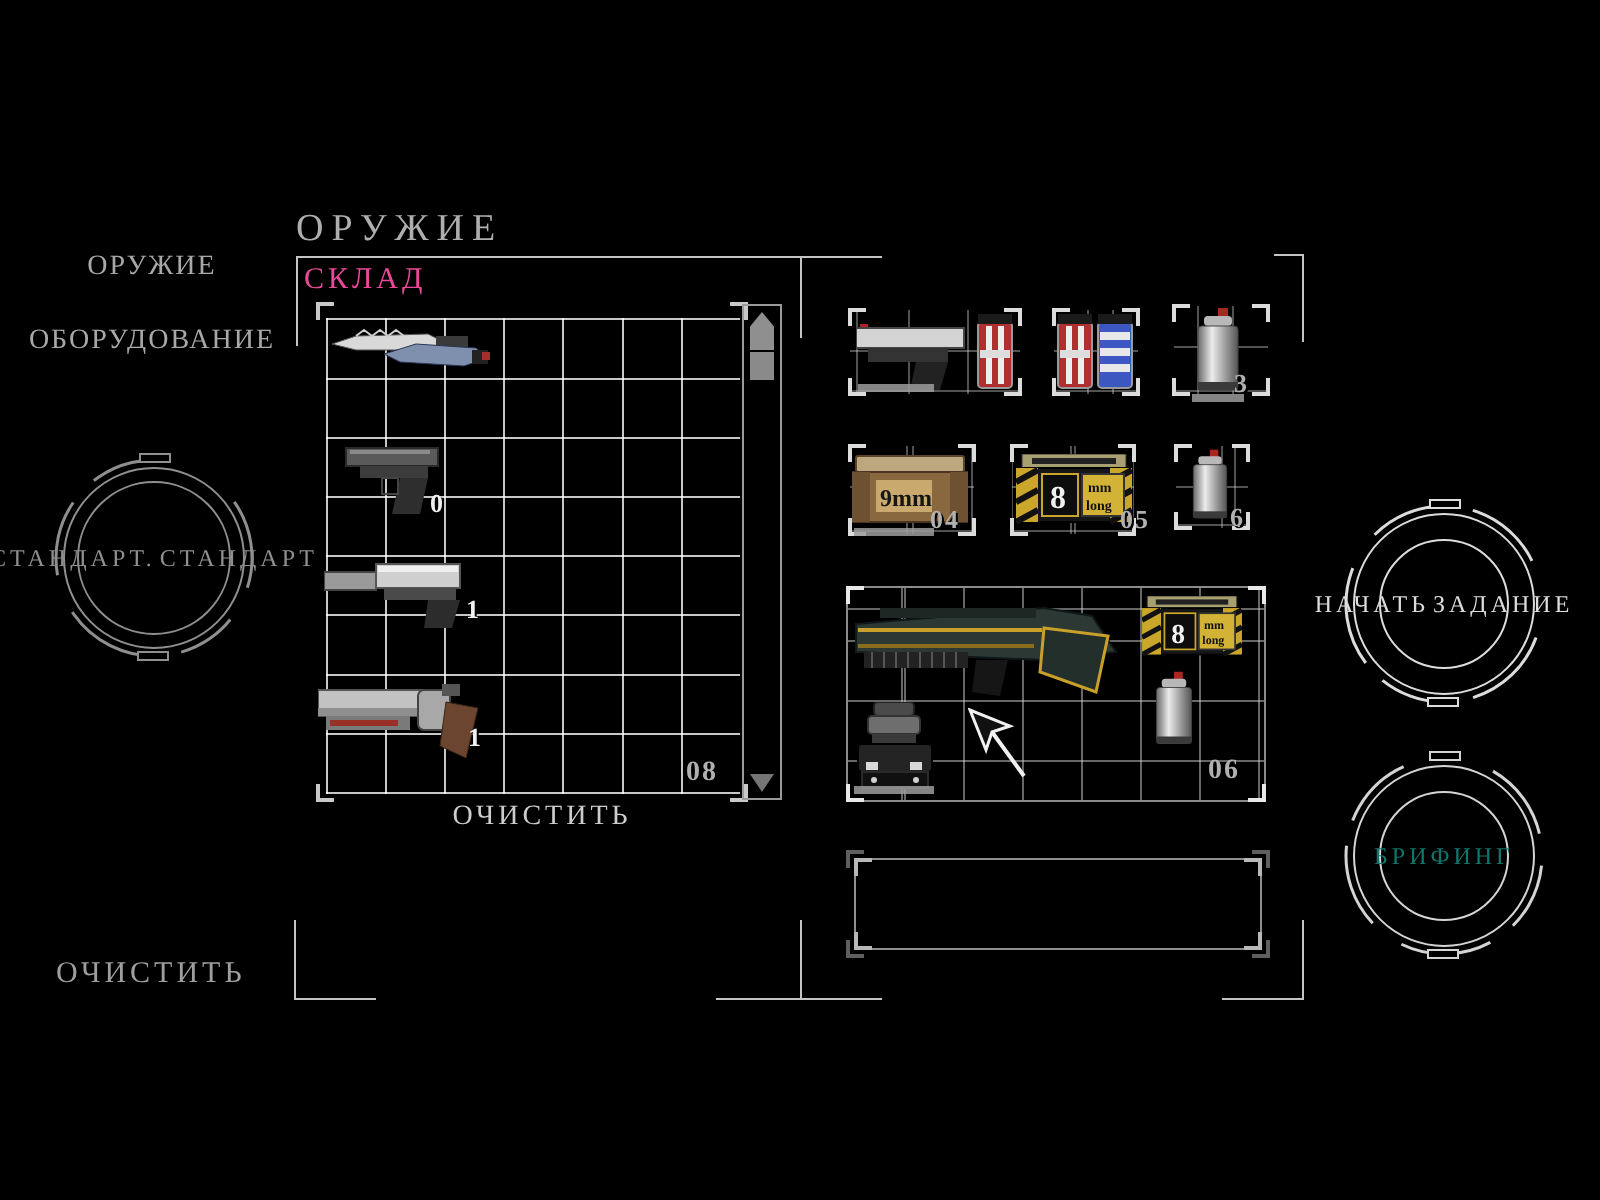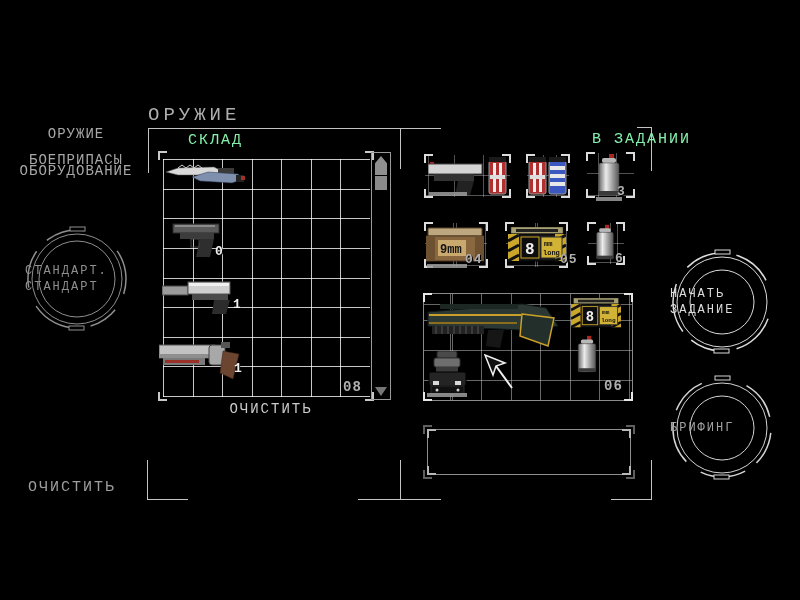--- a/index.html
+++ b/index.html
@@ -1,21 +1,21 @@
 <!DOCTYPE html>
 <html><head>
 <meta charset="utf-8">
 <style>
   html,body{margin:0;padding:0;background:#000;}
   #screen{position:relative;width:800px;height:600px;background:#000;overflow:hidden;
-          font-family:Liberation Mono, monospace;}
+          font-family:Liberation Serif, serif;}
   .abs{position:absolute;}
   .line{position:absolute;background:#c4c4c4;}
   .lbl{position:absolute;color:#a8a8a8;white-space:nowrap;}
-  .bright{color:#86efac;margin-left:36px;}
+  .bright{color:#ec4899;}
   
   .cnr{position:absolute;--bc:#c8c8c8;background:
     linear-gradient(var(--bc),var(--bc)) 0 0/9px 2px,
     linear-gradient(var(--bc),var(--bc)) 0 0/2px 9px,
     linear-gradient(var(--bc),var(--bc)) 100% 0/9px 2px,
     linear-gradient(var(--bc),var(--bc)) 100% 0/2px 9px,
     linear-gradient(var(--bc),var(--bc)) 0 100%/9px 2px,
     linear-gradient(var(--bc),var(--bc)) 0 100%/2px 9px,
     linear-gradient(var(--bc),var(--bc)) 100% 100%/9px 2px,
     linear-gradient(var(--bc),var(--bc)) 100% 100%/2px 9px;
@@ -39,22 +39,22 @@
   .shadow{position:absolute;height:4px;background:#9c9c9c;opacity:.85;}
   .scrollbar{position:absolute;left:371px;top:152px;width:20px;height:248px;border:1px solid #9a9a9a;box-sizing:border-box;}
   .sb-up{position:absolute;left:3px;top:3px;width:12px;height:19px;background:#8f8f8f;
          clip-path:polygon(50% 0,100% 38%,100% 100%,0 100%,0 38%);}
   .sb-thumb{position:absolute;left:3px;top:23px;width:12px;height:14px;background:#8a8a8a;}
   .sb-down{position:absolute;left:3px;bottom:3px;width:12px;height:9px;background:#757575;
          clip-path:polygon(0 0,100% 0,50% 100%);}
   .ringbtn{position:absolute;width:104px;height:104px;}
   .ringbtn svg{position:absolute;inset:0;overflow:visible;}
   .ringbtn circle{fill:none;}
-  .rb-label{position:absolute;inset:0;display:flex;flex-direction:column;justify-content:center;
-            align-items:flex-start;gap:2px;font-size:12px;letter-spacing:2px;text-align:center;}
+  .rb-label{position:absolute;inset:0;display:flex;flex-direction:row;justify-content:center;
+            align-items:center;gap:2px;font-size:12px;letter-spacing:2px;text-align:center;}
   .menu-item{position:absolute;left:0;width:152px;text-align:center;font-size:14px;
              letter-spacing:1px;color:#a8a8a8;cursor:default;}
 </style>
 </head>
 <body>
 
 <div id="screen">
 
   <div class="line" style="left:148px;top:128px;width:293px;height:1px"></div>
   <div class="line" style="left:400px;top:128px;width:1px;height:41px"></div>
@@ -63,21 +63,20 @@
   <div class="line" style="left:651px;top:127px;width:1px;height:44px"></div>
   <div class="line" style="left:358px;top:499px;width:83px;height:1px"></div>
   <div class="line" style="left:400px;top:460px;width:1px;height:40px"></div>
   <div class="line" style="left:147px;top:460px;width:1px;height:40px"></div>
   <div class="line" style="left:147px;top:499px;width:41px;height:1px"></div>
   <div class="line" style="left:651px;top:460px;width:1px;height:40px"></div>
   <div class="line" style="left:611px;top:499px;width:41px;height:1px"></div>
 
   <div class="lbl" style="left:148px;top:104px;font-size:19px;letter-spacing:4px;color:#aeaeae">ОРУЖИЕ</div>
   <div class="menu-item" style="top:126px">ОРУЖИЕ</div>
-  <div class="menu-item" style="top:152px">БОЕПРИПАСЫ</div>
   <div class="menu-item" style="top:163px">ОБОРУДОВАНИЕ</div>
 
   <div class="lbl bright" style="left:152px;top:132px;font-size:15px;letter-spacing:2px">СКЛАД</div>
   <div class="cnr" style="left:158px;top:151px;width:216px;height:250px;--bc:#c8c8c8"></div>
   <div class="storage-grid"></div>
 
   <div class="scrollbar">
     <div class="sb-up"></div>
     <div class="sb-thumb"></div>
     <div class="sb-down"></div>
@@ -118,21 +117,20 @@
     <rect x="50" y="12" width="16" height="20" rx="3" fill="#a8a8a8" stroke="#444"></rect>
     <rect x="62" y="9" width="9" height="6" fill="#555"></rect>
     <polygon points="64,18 80,21 74,46 61,40" fill="#6b4530" stroke="#3a2415" stroke-width="0.5"></polygon>
   </svg>
   <div class="itemnum" style="left:234px;top:361px">1</div>
 
   <div class="count" style="left:343px;top:379px;font-size:14px">08</div>
 
   <div class="lbl" style="left:196px;top:401px;width:150px;text-align:center;font-size:14px;letter-spacing:2px;color:#cccccc">ОЧИСТИТЬ</div>
 
-  <div class="lbl bright" style="left:556px;top:131px;font-size:15px;letter-spacing:2px">В ЗАДАНИИ</div>
 
   <div class="slot cnr" style="left:424px;top:154px;width:87px;height:44px;--bc:#dcdcdc">
     <div class="slotgrid"></div>
   </div>
   <svg class="abs" style="left:428px;top:157px" width="58" height="38">
     <rect x="0" y="10" width="6" height="5" fill="#333"></rect>
     <rect x="2" y="5" width="4" height="3" fill="#a22"></rect>
     <rect x="0" y="7" width="54" height="10" fill="#d4d4d4" stroke="#444"></rect>
     <rect x="6" y="17" width="40" height="7" fill="#333"></rect>
     <polygon points="30,24 46,24 42,38 27,38" fill="#222"></polygon>
@@ -308,21 +306,21 @@
       <circle cx="52" cy="52" r="32" stroke="#dcdcdc"></circle>
       <rect x="45" y="0" width="15" height="4" fill="#000" stroke="#dcdcdc"></rect>
       <rect x="44" y="99" width="15" height="4" fill="#000" stroke="#dcdcdc"></rect>
     </svg>
     <div class="rb-label">
       <div>НАЧАТЬ</div>
       <div>ЗАДАНИЕ</div>
     </div>
   </div>
 
-  <div class="ringbtn" style="left:670px;top:376px;color:#a3a3a3">
+  <div class="ringbtn" style="left:670px;top:376px;color:#0f766e">
     <svg viewBox="0 0 104 104">
       <circle cx="52" cy="52" r="49" stroke="#d4d4d4" stroke-width="1.5" stroke-dasharray="40 16 34 14 46 18 42 13 38 50" transform="rotate(-60 52 52)"></circle>
       <circle cx="52" cy="52" r="45" stroke="#d4d4d4"></circle>
       <circle cx="52" cy="52" r="32" stroke="#d4d4d4"></circle>
       <rect x="45" y="0" width="15" height="4" fill="#000" stroke="#d4d4d4"></rect>
       <rect x="44" y="99" width="15" height="4" fill="#000" stroke="#d4d4d4"></rect>
     </svg>
     <div class="rb-label">
       <div>БРИФИНГ</div>
     </div>

